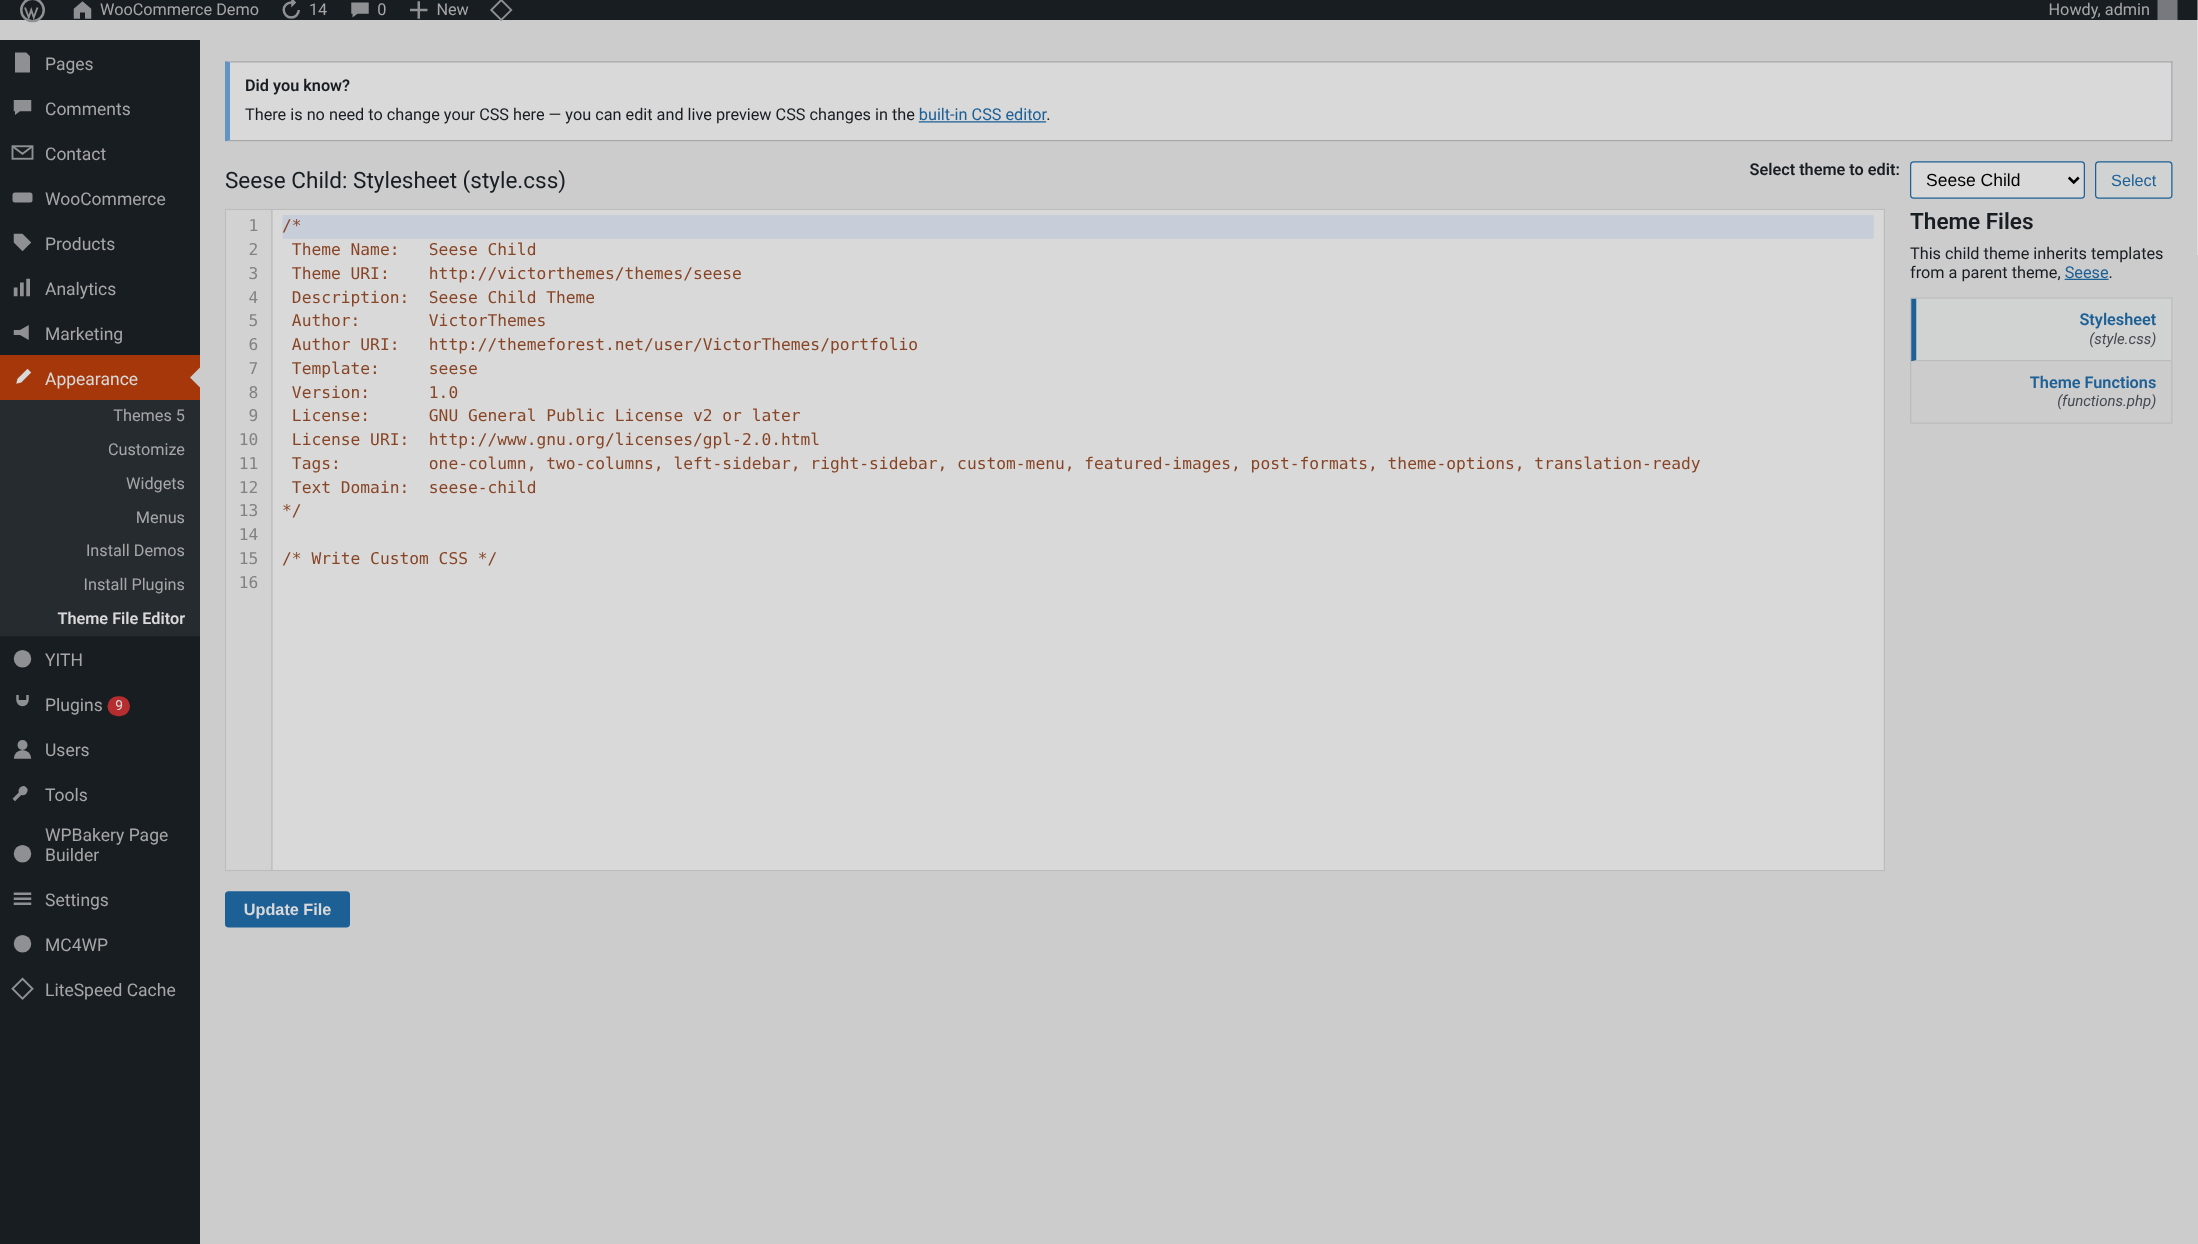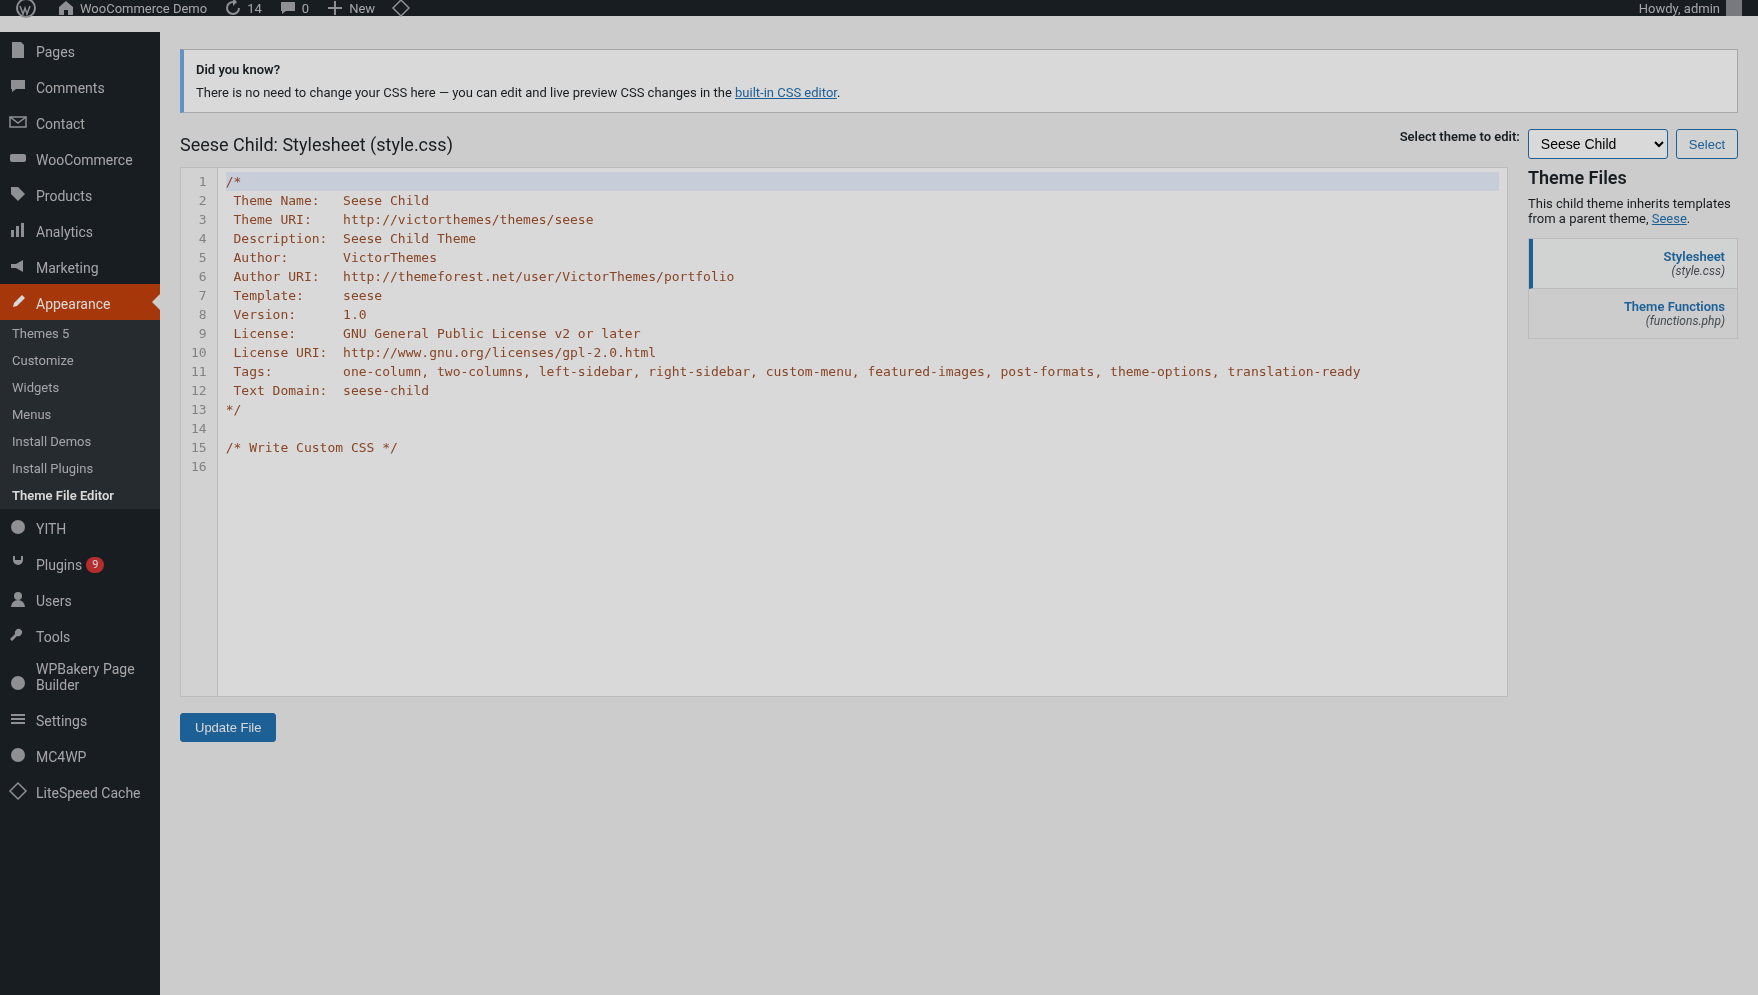--- a/index.html
+++ b/index.html
@@ -62,20 +62,21 @@
 .menu-item.current { background:#c2410c; color:#fff; }
 .menu-item.current .mi-icon { fill:#fff; }
 .menu-item .badge { background:#d63638; color:#fff; border-radius:9px; font-size:11px; padding:0 6px; margin-left:4px; line-height:16px; }
 .submenu { background:#2c3338; }
 .submenu .sub-item {
   display:block;
   padding:6px 12px 6px 12px;
   color:#c3c4c7;
   font-size:13px;
   cursor:pointer;
+  text-align:right;
 }
 .submenu .sub-item.current { color:#fff; font-weight:600; }
 .menu-item.current-arrow { position:relative; }
 .menu-item.current-arrow::after {
   content:'';
   position:absolute;
   right:0; top:50%;
   transform:translateY(-50%);
   border:8px solid transparent;
   border-right-color:#f0f0f1;
@@ -96,21 +97,21 @@
 }
 .notice strong { font-weight:600; }
 .notice a { color:#2271b1; text-decoration:underline; }
 
 .file-heading-row { display:flex; align-items:center; margin:16px 0 8px 0; }
 .file-heading { font-size:18px; font-weight:400; }
 .theme-select-wrap { margin-left:auto; display:flex; gap:8px; }
 .theme-select-wrap label { font-weight:600; }
 .theme-select { min-width:140px; padding:2px 24px 2px 8px; border:1px solid #2271b1; border-radius:3px; background:#fff; height:30px; font-size:14px; }
 .btn { background:#f6f7f7; border:1px solid #2271b1; color:#2271b1; padding:4px 12px; border-radius:3px; cursor:pointer; font-size:13px; }
-.btn-primary { background:#2271b1; color:#fff; border-color:#2271b1; padding:6px 14px; }
+.btn-primary { background:#2271b1; color:#fff; border-color:#2271b1; padding:6px 14px;font-weight:bold; }
 
 .selected-label { font-weight:600; margin-bottom:8px; }
 
 .editor-row { display:flex; gap:20px; }
 .editor-col { flex:1; }
 .files-col { width:210px; flex-shrink:0; }
 
 .code-editor {
   border:1px solid #ddd;
   background:#fff;

